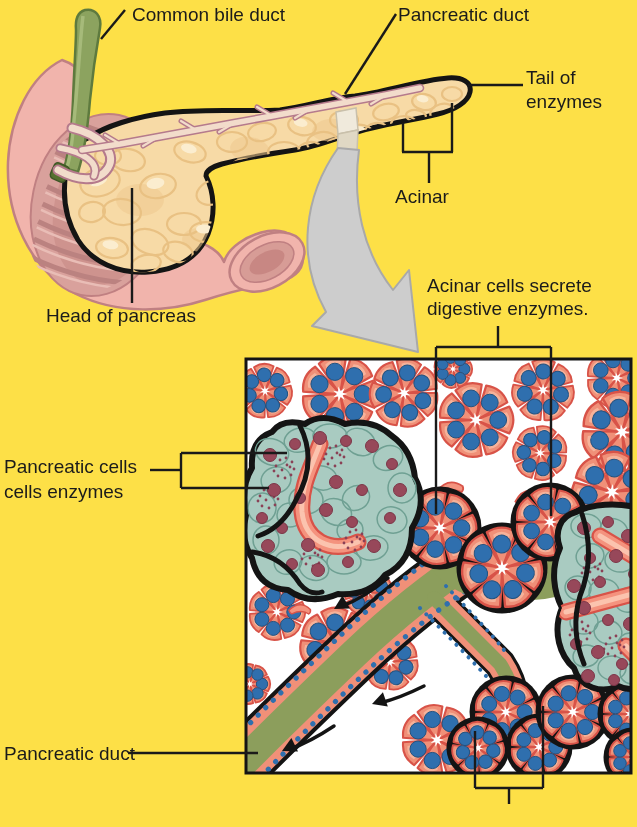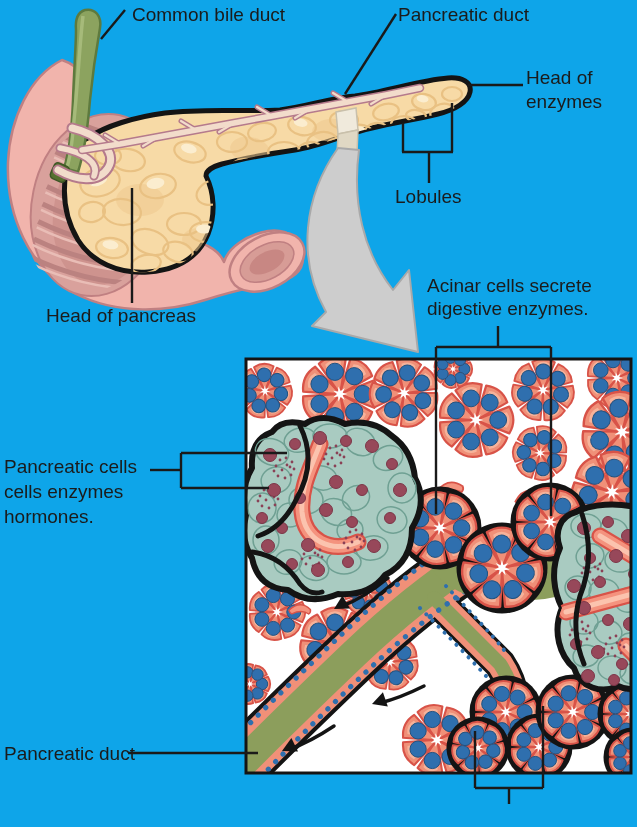--- a/index.html
+++ b/index.html
@@ -1,16 +1,16 @@
 <!DOCTYPE html>
 <html><head>
 <meta charset="utf-8">
 <style>
   html,body{margin:0;padding:0;background:#fff;}
-  .stage{position:relative;width:637px;height:827px;background:#0ea5e9;overflow:hidden;
+  .stage{position:relative;width:637px;height:827px;background:#fde047;overflow:hidden;
          font-family:"Liberation Sans", sans-serif;}
   .stage svg{position:absolute;left:0;top:0;}
   .lbl{position:absolute;font-size:19px;line-height:24px;color:#1b1b1b;white-space:nowrap;}
   .lbl.tight{line-height:23px;}
 </style>
 </head>
 <body>
 
 <div class="stage">
   <svg id="art" width="637" height="827" viewBox="0 0 637 827">
@@ -1006,28 +1006,27 @@
         <line x1="475" y1="731" x2="475" y2="788" stroke="#1a1a1a" stroke-width="2.4"></line>
         <line x1="543" y1="706" x2="543" y2="788" stroke="#1a1a1a" stroke-width="2.4"></line>
         <line x1="475" y1="788" x2="543" y2="788" stroke="#1a1a1a" stroke-width="2.4"></line>
         <line x1="509" y1="788" x2="509" y2="804" stroke="#1a1a1a" stroke-width="2.4"></line>
       </g>
     </svg>
 
   <div class="lbl" style="left:132px;top:3px">Common bile duct</div>
   <div class="lbl" style="left:398px;top:3px">Pancreatic duct</div>
   <div class="lbl" style="left:526px;top:66px">
-    <div>Head of</div>
+    <div>Tail of</div>
     <div>enzymes</div>
   </div>
-  <div class="lbl" style="left:395px;top:185px">Lobules</div>
+  <div class="lbl" style="left:395px;top:185px">Acinar</div>
   <div class="lbl tight" style="left:427px;top:274px">
     <div>Acinar cells secrete</div>
     <div>digestive enzymes.</div>
   </div>
   <div class="lbl" style="left:46px;top:304px">Head of pancreas</div>
   <div class="lbl" style="left:4px;top:454px;line-height:25px">
     <div>Pancreatic cells</div>
     <div>cells enzymes</div>
-    <div>hormones.</div>
   </div>
   <div class="lbl" style="left:4px;top:742px">Pancreatic duct</div>
 </div>
 
 </body></html>

